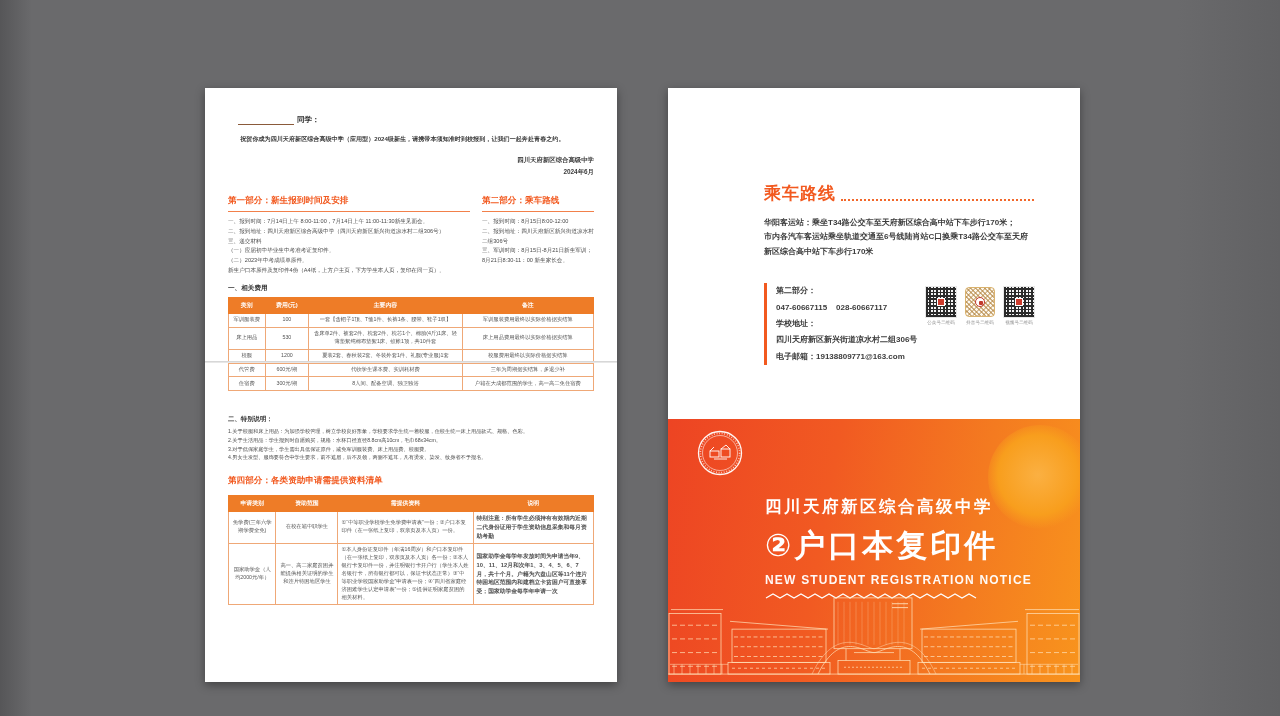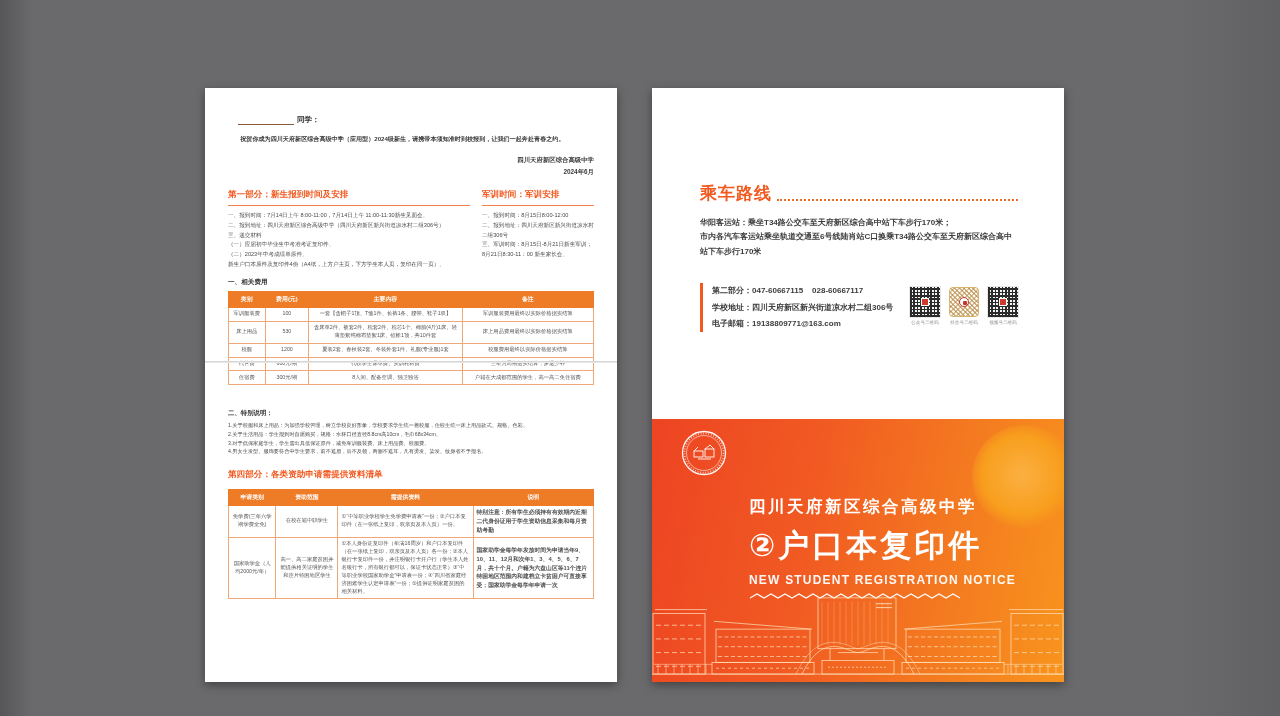--- a/index.html
+++ b/index.html
@@ -3,31 +3,31 @@
 <meta charset="utf-8">
 <style>
   * { margin:0; padding:0; box-sizing:border-box; }
   html,body { width:1280px; height:716px; overflow:hidden; }
   body { font-family:"Liberation Sans","DejaVu Sans",sans-serif;
          background:linear-gradient(90deg,#565658 0,#6a6a6c 2.5%,#6a6a6c 92%,#616163 100%); position:relative; }
 
   .page { position:absolute; top:88px; width:412px; height:594px; background:#fff;
           box-shadow:0 3px 9px rgba(0,0,0,.38); overflow:hidden; }
   .page-left { left:205px; }
-  .page-right { left:652px; }
+  .page-right { left:668px;padding-left:48px; }
 
   
   .page-inner { padding:27px 23px 0; position:relative; }
   .salute-row { display:flex; align-items:flex-end; padding-left:10px; }
   .blankline { display:inline-block; width:56px; border-bottom:1px solid #8a5a3a; margin-right:3px; height:8px; }
   .salute { font-size:7.5px; font-weight:bold; color:#333; }
   .intro { margin-top:9px; text-indent:2em; font-size:6.1px; font-weight:bold; color:#3a3a3a; line-height:1.6; }
   .signoff { text-align:right; margin-top:10px; font-size:6.4px; font-weight:bold; color:#3a3a3a; line-height:1.9; }
 
-  .two-col { display:flex; gap:12px; margin-top:11px; }
+  .two-col { display:flex; gap:12px; margin-top:17px; }
   .col-a { flex:0 0 242px; }
   .col-b { flex:1; }
   .part-title { color:#f2591f; font-weight:bold; font-size:8.6px; padding-bottom:4px; border-bottom:1.5px solid #f2804a; }
   .part-title.lg { border-bottom:none; margin-top:13px; }
   .body-lines { margin-top:5px; font-size:5.6px; color:#4a4a4a; line-height:1.75; font-weight:500; }
   .sub-title { font-size:6.6px; font-weight:bold; color:#333; margin-top:8px; }
 
   table { width:100%; border-collapse:collapse; margin-top:4px; table-layout:fixed; }
   th { background:#ee7c27; color:#fff; font-size:5.9px; font-weight:bold; padding:3px 2px; border:0.5px solid #ee7c27; }
   td { border:0.6px solid #efa877; font-size:5.3px; color:#555; padding:2.5px 3px; text-align:center; line-height:1.5; }
@@ -106,21 +106,21 @@
           <div class="body-lines">
             <div>一、报到时间：7月14日上午 8:00-11:00，7月14日上午 11:00-11:30新生见面会。</div>
             <div>二、报到地址：四川天府新区综合高级中学（四川天府新区新兴街道凉水村二组306号）</div>
             <div>三、递交材料</div>
             <div>（一）应届初中毕业生中考准考证复印件。</div>
             <div>（二）2023年中考成绩单原件。</div>
             <div>新生户口本原件及复印件4份（A4纸，上方户主页，下方学生本人页，复印在同一页）。</div>
           </div>
         </div>
         <div class="col-b">
-          <div class="part-title">军训时间：军训安排</div>
+          <div class="part-title">第二部分：乘车路线</div>
           <div class="body-lines">
             <div>一、报到时间：8月15日8:00-12:00</div>
             <div>二、报到地址：四川天府新区新兴街道凉水村二组306号</div>
             <div>三、军训时间：8月15日-8月21日新生军训；</div>
             <div>8月21日8:30-11：00 新生家长会。</div>
           </div>
         </div>
       </div>
 
       <div class="sub-title">一、相关费用</div>

